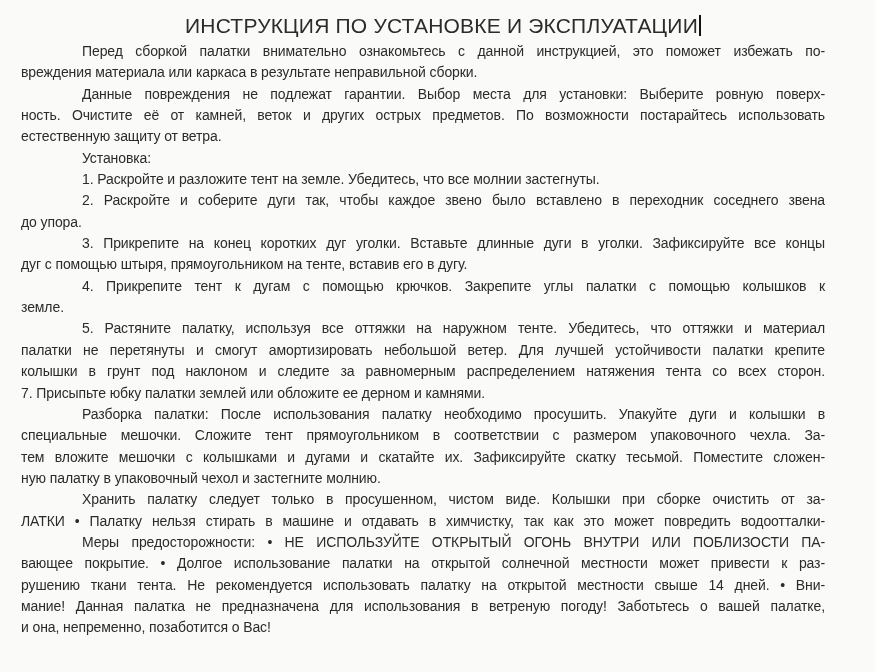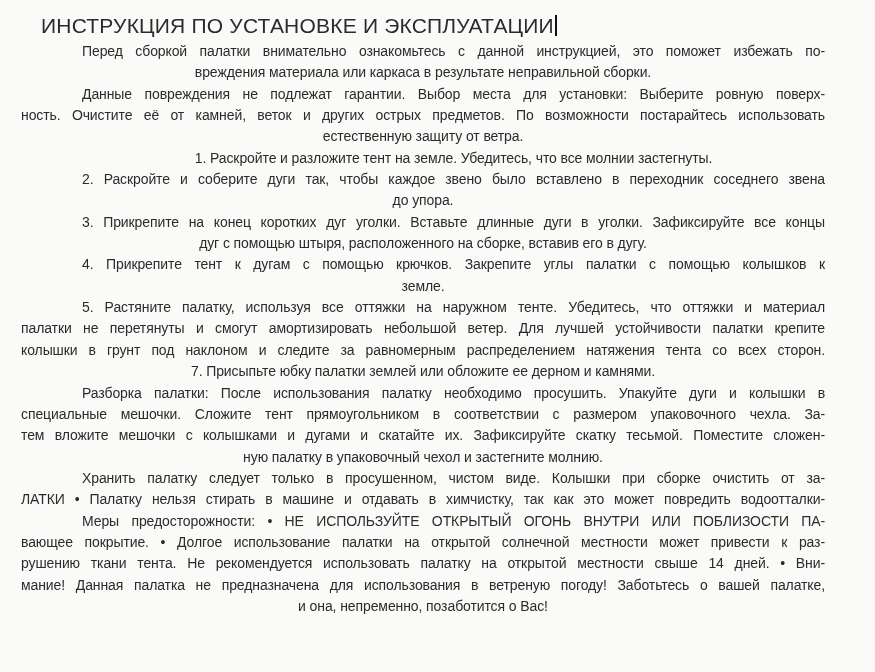--- a/index.html
+++ b/index.html
@@ -13,20 +13,21 @@
     width:875px;height:672px;overflow:hidden;
     background:var(--bg);
     color:var(--text);
     font-family:"Liberation Sans","DejaVu Sans",sans-serif;
   }
   .page{
     position:relative;width:875px;height:672px;
   }
   .doc-title{
     margin:11px 30px 0 41px;
+    text-align:center;
     font-size:21px;
     line-height:30px;
     font-weight:400;
     letter-spacing:0.2px;
     white-space:nowrap;
   }
   .caret{
     display:inline-block;
     width:2px;height:21px;
     background:var(--caret);
@@ -34,21 +35,21 @@
     margin-left:1px;
   }
   .doc-body{
     margin:0 0 0 21px;
     width:804px;
     font-size:14px;
     line-height:21.35px;
     letter-spacing:-0.1px;
   }
   .line{
-    text-align:center;
+    text-align:left;
   }
   .line.justify{
     text-align:justify;
     -moz-text-align-last:justify;
     text-align-last:justify;
   }
   .line.indent{
     padding-left:61px;
   }
 </style>
@@ -57,25 +58,26 @@
 
 <div class="page">
   <div class="doc-title"><span>ИНСТРУКЦИЯ ПО УСТАНОВКЕ И ЭКСПЛУАТАЦИИ</span><span class="caret" style="display: inline-block;"></span></div>
 
   <div class="doc-body">
       <div class="line indent justify">Перед сборкой палатки внимательно ознакомьтесь с данной инструкцией, это поможет избежать по-</div>
       <div class="line">вреждения материала или каркаса в результате неправильной сборки.</div>
       <div class="line indent justify">Данные повреждения не подлежат гарантии. Выбор места для установки: Выберите ровную поверх-</div>
       <div class="line justify">ность. Очистите её от камней, веток и других острых предметов. По возможности постарайтесь использовать</div>
       <div class="line">естественную защиту от ветра.</div>
+      <div class="line indent">Установка:</div>
       <div class="line indent">1. Раскройте и разложите тент на земле. Убедитесь, что все молнии застегнуты.</div>
       <div class="line indent justify">2. Раскройте и соберите дуги так, чтобы каждое звено было вставлено в переходник соседнего звена</div>
       <div class="line">до упора.</div>
       <div class="line indent justify">3. Прикрепите на конец коротких дуг уголки. Вставьте длинные дуги в уголки. Зафиксируйте все концы</div>
-      <div class="line">дуг с помощью штыря, расположенного на сборке, вставив его в дугу.</div>
+      <div class="line">дуг с помощью штыря, прямоугольником на тенте, вставив его в дугу.</div>
       <div class="line indent justify">4. Прикрепите тент к дугам с помощью крючков. Закрепите углы палатки с помощью колышков к</div>
       <div class="line">земле.</div>
       <div class="line indent justify">5. Растяните палатку, используя все оттяжки на наружном тенте. Убедитесь, что оттяжки и материал</div>
       <div class="line justify">палатки не перетянуты и смогут амортизировать небольшой ветер. Для лучшей устойчивости палатки крепите</div>
       <div class="line justify">колышки в грунт под наклоном и следите за равномерным распределением натяжения тента со всех сторон.</div>
       <div class="line">7. Присыпьте юбку палатки землей или обложите ее дерном и камнями.</div>
       <div class="line indent justify">Разборка палатки: После использования палатку необходимо просушить. Упакуйте дуги и колышки в</div>
       <div class="line justify">специальные мешочки. Сложите тент прямоугольником в соответствии с размером упаковочного чехла. За-</div>
       <div class="line justify">тем вложите мешочки с колышками и дугами и скатайте их. Зафиксируйте скатку тесьмой. Поместите сложен-</div>
       <div class="line">ную палатку в упаковочный чехол и застегните молнию.</div>

